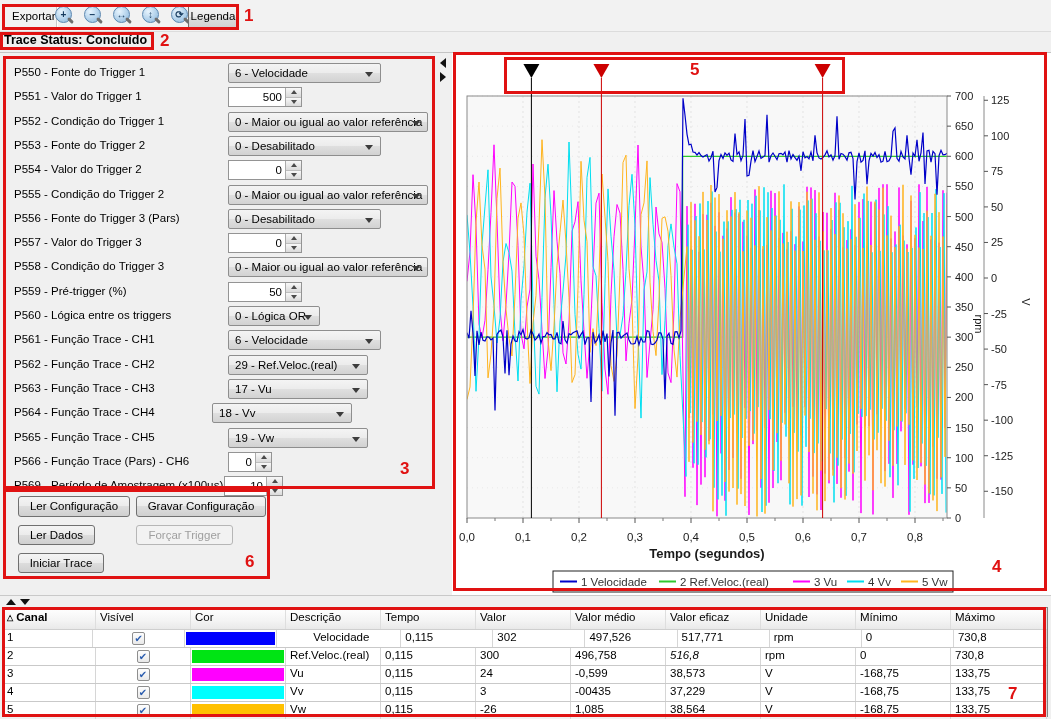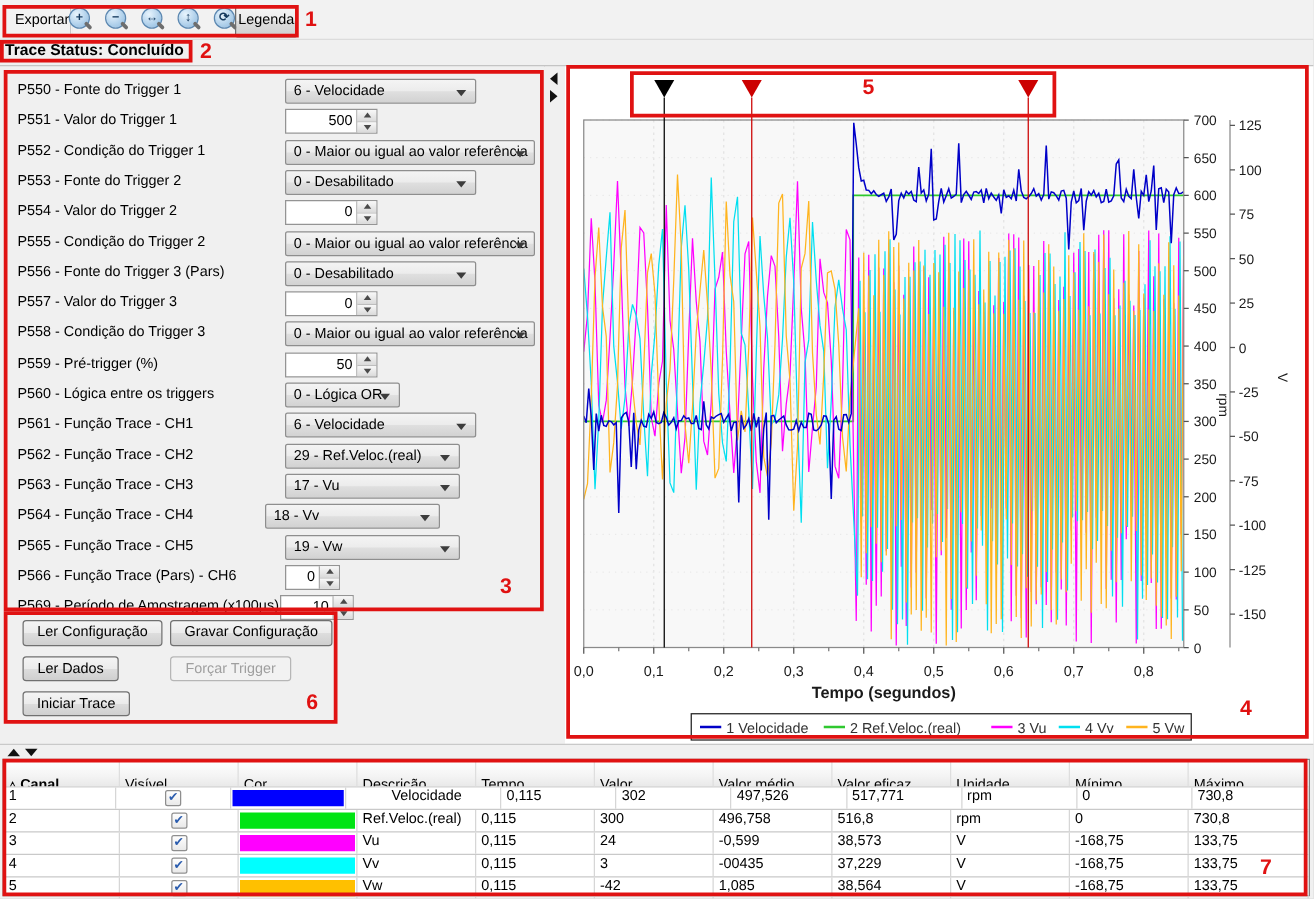--- a/index.html
+++ b/index.html
@@ -48,21 +48,21 @@
   #chart-panel{position:absolute;left:452px;top:52px;width:599px;height:543px;background:#fff;border-top:1px solid #c4c4c4;}
   #chart-svg{position:absolute;left:452px;top:52px;}
   
   #hsplit{position:absolute;left:0;top:595px;width:1051px;height:12px;background:#f0f0f0;border-top:1px solid #c9c9c9;}
   .harr{position:absolute;top:3px;width:0;height:0;}
   #harr-up{left:6px;border-left:5px solid transparent;border-right:5px solid transparent;border-bottom:6px solid #111;}
   #harr-down{left:20px;border-left:5px solid transparent;border-right:5px solid transparent;border-top:6px solid #111;}
   
   #table{position:absolute;left:2px;top:607px;width:1044px;height:108px;background:#fff;border:1px solid #828282;box-sizing:content-box;}
   .thead{display:flex;height:21px;background:linear-gradient(#ffffff,#f4f4f4 60%,#e9e9e9);border-bottom:1px solid #cfcfcf;}
-  .th{box-sizing:border-box;border-right:1px solid #dedede;padding:14px 0 0 4px;white-space:nowrap;overflow:hidden;}
+  .th{box-sizing:border-box;border-right:1px solid #dedede;padding:3px 0 0 4px;white-space:nowrap;overflow:hidden;}
   .th.first{font-weight:bold;}
   .sort-glyph{font-size:8px;margin-right:3px;position:relative;top:-1px;}
   .tr{display:flex;height:17px;border-bottom:1px solid #c9c9c9;}
   .td{box-sizing:border-box;border-right:1px solid #d6d6d6;padding:1px 0 0 4px;white-space:nowrap;overflow:hidden;}
   .td.center{display:flex;align-items:center;justify-content:center;padding:0;}
   .checkbox{width:13px;height:13px;box-sizing:border-box;border:1px solid #8e8e8e;border-radius:2px;
         background:linear-gradient(#fefefe,#e9e9e9);text-align:center;font-size:10px;line-height:11px;color:#2a5cae;}
   .swatch{margin:1px;width:100%;height:13px;}
   
   .ann-box{position:absolute;border:3px solid #e01212;box-sizing:border-box;pointer-events:none;}
@@ -458,21 +458,21 @@
         <div class="td center" style="width: 95px;">
           <div class="checkbox">✔</div>
         </div>
         <div class="td center" style="width: 95px;">
           <div class="swatch" style="background: rgb(0, 228, 20);"></div>
         </div>
         <div class="td" style="width: 95px;">Ref.Veloc.(real)</div>
         <div class="td" style="width: 95px;">0,115</div>
         <div class="td" style="width: 95px;">300</div>
         <div class="td" style="width: 95px;">496,758</div>
-        <div class="td" style="width: 95px;">516,8</div>
+        <div class="td" style="width: 95px; font-style: italic;">516,8</div>
         <div class="td" style="width: 95px;">rpm</div>
         <div class="td" style="width: 95px;">0</div>
         <div class="td" style="width: 96px;">730,8</div>
       </div>
       <div class="tr">
         <div class="td" style="width: 93px;">3</div>
         <div class="td center" style="width: 95px;">
           <div class="checkbox">✔</div>
         </div>
         <div class="td center" style="width: 95px;">
@@ -507,21 +507,21 @@
       <div class="tr">
         <div class="td" style="width: 93px;">5</div>
         <div class="td center" style="width: 95px;">
           <div class="checkbox">✔</div>
         </div>
         <div class="td center" style="width: 95px;">
           <div class="swatch" style="background: rgb(255, 192, 0);"></div>
         </div>
         <div class="td" style="width: 95px;">Vw</div>
         <div class="td" style="width: 95px;">0,115</div>
-        <div class="td" style="width: 95px;">-42</div>
+        <div class="td" style="width: 95px;">-26</div>
         <div class="td" style="width: 95px;">1,085</div>
         <div class="td" style="width: 95px;">38,564</div>
         <div class="td" style="width: 95px;">V</div>
         <div class="td" style="width: 95px;">-168,75</div>
         <div class="td" style="width: 96px;">133,75</div>
       </div>
     </div>
 
   <div id="annotations">
       <div class="ann-box" style="left: 2px; top: 4px; width: 237px; height: 26px; border-color: rgb(224, 18, 18);"></div>

